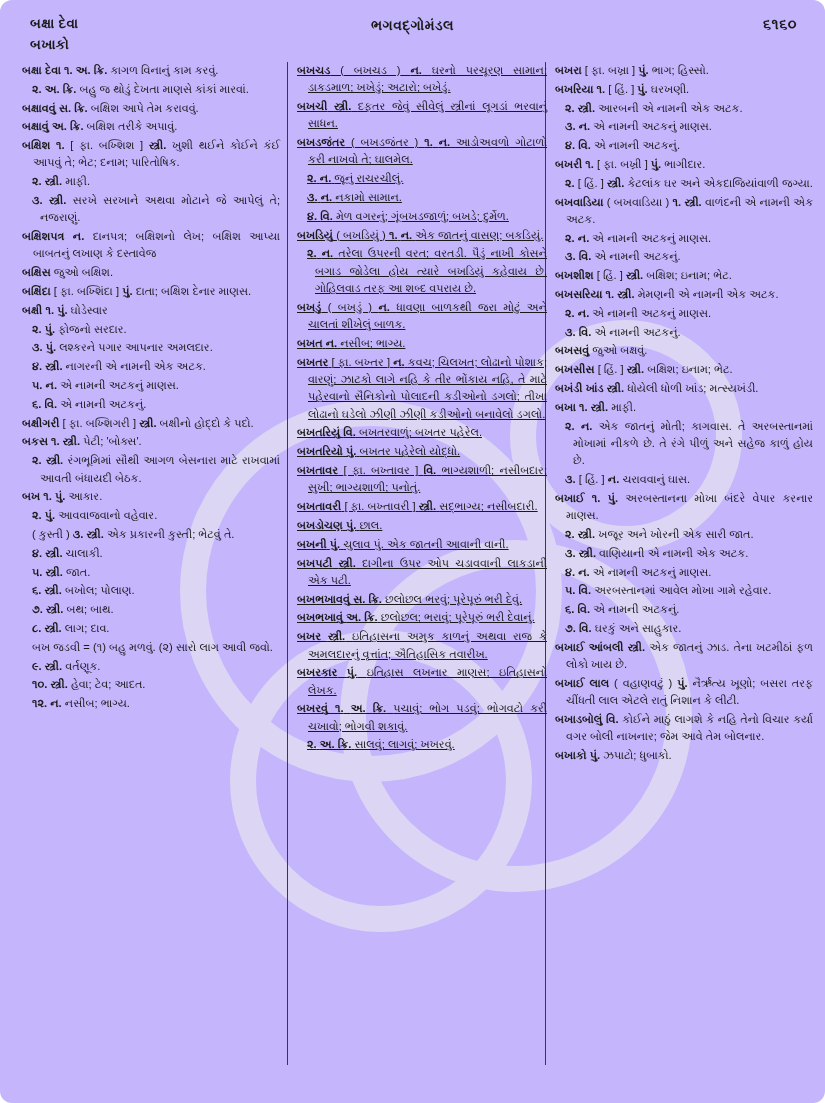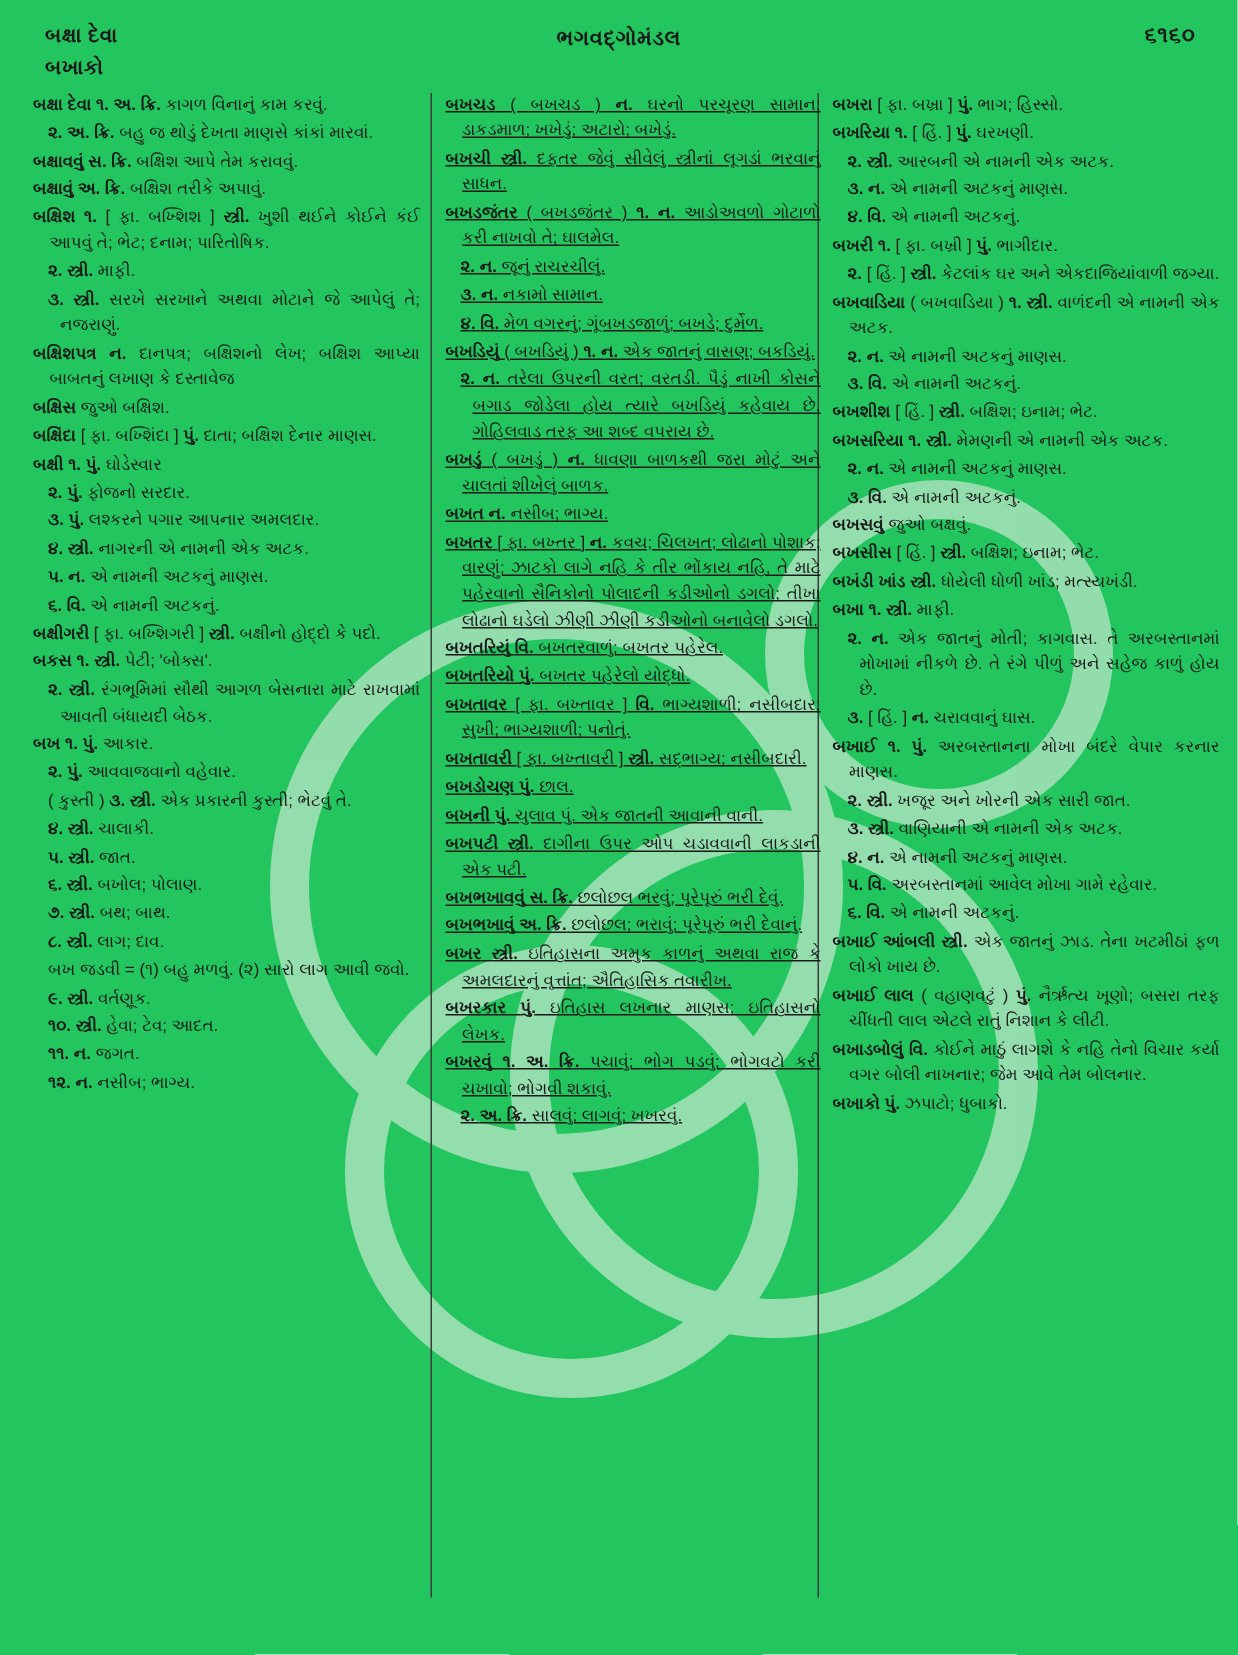--- a/index.html
+++ b/index.html
@@ -3,21 +3,22 @@
 <meta charset="utf-8">
 <style>
   html,body{margin:0;padding:0;background:#ffffff;}
   body{
     width:825px;height:1103px;overflow:hidden;position:relative;
     font-family:"Liberation Sans","DejaVu Sans",sans-serif;
     color:#1a1a1a;
   }
   .page{
     position:absolute;inset:0;
-    background:#22c55e;
+    background:#c4b5fd;
+    border-radius:12px;
   }
   
   .watermark{
     position:absolute;
     left:210px;top:330px;width:520px;height:620px;
     pointer-events:none;opacity:.55;
   }
   .watermark .ring{
     position:absolute;border-radius:50%;
     border:26px solid #f1f1ee;
@@ -122,21 +123,20 @@
         <p class="sense just"><span class="num">૨.</span> <span class="bold">પું.</span> <span>આવવાજવાનો વહેવાર.</span> </p>
         <p class="sense just"><span>( કુસ્તી )</span> <span class="num">૩.</span> <span class="bold">સ્ત્રી.</span> <span>એક પ્રકારની કુસ્તી; ભેટવું તે.</span> </p>
         <p class="sense just"><span class="num">૪.</span> <span class="bold">સ્ત્રી.</span> <span>ચાલાકી.</span> </p>
         <p class="sense just"><span class="num">૫.</span> <span class="bold">સ્ત્રી.</span> <span>જાત.</span> </p>
         <p class="sense just"><span class="num">૬.</span> <span class="bold">સ્ત્રી.</span> <span>બખોલ; પોલાણ.</span> </p>
         <p class="sense just"><span class="num">૭.</span> <span class="bold">સ્ત્રી.</span> <span>બથ; બાથ.</span> </p>
         <p class="sense just"><span class="num">૮.</span> <span class="bold">સ્ત્રી.</span> <span>લાગ; દાવ.</span> </p>
         <p class="sense just"><span>બખ જડવી = (૧) બહુ મળવું. (૨) સારો લાગ આવી જવો.</span> </p>
         <p class="sense just"><span class="num">૯.</span> <span class="bold">સ્ત્રી.</span> <span>વર્તણૂક.</span> </p>
         <p class="sense just"><span class="num">૧૦.</span> <span class="bold">સ્ત્રી.</span> <span>હેવા; ટેવ; આદત.</span> </p>
-        <p class="sense just"><span class="num">૧૧.</span> <span class="bold">ન.</span> <span>જગત.</span> </p>
         <p class="sense just"><span class="num">૧૨.</span> <span class="bold">ન.</span> <span>નસીબ; ભાગ્ય.</span> </p>
       </div>
     <div class="col col2">
         <p class="entry just"><span class="hw">બખચડ</span> <span>( બખચડ )</span> <span class="bold">ન.</span> <span>ઘરનો પરચૂરણ સામાન; ડાકડમાળ; ખખેડું; અટારો; બખેડું.</span> </p>
         <p class="entry just"><span class="hw">બખચી</span> <span class="bold">સ્ત્રી.</span> <span>દફતર જેવું સીવેલું સ્ત્રીનાં લૂગડાં ભરવાનું સાધન.</span> </p>
         <p class="entry just"><span class="hw">બખડજંતર</span> <span>( બખડજંતર )</span> <span class="num">૧.</span> <span class="bold">ન.</span> <span>આડોઅવળો ગોટાળો કરી નાખવો તે; ઘાલમેલ.</span> </p>
         <p class="sense just"><span class="num">૨.</span> <span class="bold">ન.</span> <span>જૂનું રાચરચીલું.</span> </p>
         <p class="sense just"><span class="num">૩.</span> <span class="bold">ન.</span> <span>નકામો સામાન.</span> </p>
         <p class="sense just"><span class="num">૪.</span> <span class="bold">વિ.</span> <span>મેળ વગરનું; ગૂંબખડજાળું; બખડે; દુર્મેળ.</span> </p>
         <p class="entry just"><span class="hw">બખડિયું</span> <span>( બખડિયું )</span> <span class="num">૧.</span> <span class="bold">ન.</span> <span>એક જાતનું વાસણ; બકડિયું.</span> </p>
@@ -178,20 +178,21 @@
         <p class="entry just"><span class="hw">બખંડી ખાંડ</span> <span class="bold">સ્ત્રી.</span> <span>ધોયેલી ધોળી ખાંડ; મત્સ્યખંડી.</span> </p>
         <p class="entry just"><span class="hw">બખા</span> <span class="num">૧.</span> <span class="bold">સ્ત્રી.</span> <span>માફી.</span> </p>
         <p class="sense just"><span class="num">૨.</span> <span class="bold">ન.</span> <span>એક જાતનું મોતી; કાગવાસ. તે અરબસ્તાનમાં મોખામાં નીકળે છે. તે રંગે પીળું અને સહેજ કાળું હોય છે.</span> </p>
         <p class="sense just"><span class="num">૩.</span> <span>[ હિં. ]</span> <span class="bold">ન.</span> <span>ચરાવવાનું ઘાસ.</span> </p>
         <p class="entry just"><span class="hw">બખાઈ</span> <span class="num">૧.</span> <span class="bold">પું.</span> <span>અરબસ્તાનના મોખા બંદરે વેપાર કરનાર માણસ.</span> </p>
         <p class="sense just"><span class="num">૨.</span> <span class="bold">સ્ત્રી.</span> <span>ખજૂર અને ખોરની એક સારી જાત.</span> </p>
         <p class="sense just"><span class="num">૩.</span> <span class="bold">સ્ત્રી.</span> <span>વાણિયાની એ નામની એક અટક.</span> </p>
         <p class="sense just"><span class="num">૪.</span> <span class="bold">ન.</span> <span>એ નામની અટકનું માણસ.</span> </p>
         <p class="sense just"><span class="num">૫.</span> <span class="bold">વિ.</span> <span>અરબસ્તાનમાં આવેલ મોખા ગામે રહેવાર.</span> </p>
         <p class="sense just"><span class="num">૬.</span> <span class="bold">વિ.</span> <span>એ નામની અટકનું.</span> </p>
+        <p class="sense just"><span class="num">૭.</span> <span class="bold">વિ.</span> <span>ઘરકું અને સાહુકાર.</span> </p>
         <p class="entry just"><span class="hw">બખાઈ આંબલી</span> <span class="bold">સ્ત્રી.</span> <span>એક જાતનું ઝાડ. તેના ખટમીઠાં ફળ લોકો ખાય છે.</span> </p>
         <p class="entry just"><span class="hw">બખાઈ લાલ</span> <span>( વહાણવટું )</span> <span class="bold">પું.</span> <span>નૈર્ઋત્ય ખૂણો; બસરા તરફ ચીંધતી લાલ એટલે રાતું નિશાન કે લીટી.</span> </p>
         <p class="entry just"><span class="hw">બખાડબોલું</span> <span class="bold">વિ.</span> <span>કોઈને માઠું લાગશે કે નહિ તેનો વિચાર કર્યા વગર બોલી નાખનાર; જેમ આવે તેમ બોલનાર.</span> </p>
         <p class="entry just"><span class="hw">બખાકો</span> <span class="bold">પું.</span> <span>ઝપાટો; ધુબાકો.</span> </p>
       </div>
   </div>
 
 </div>
 
 </body></html>

